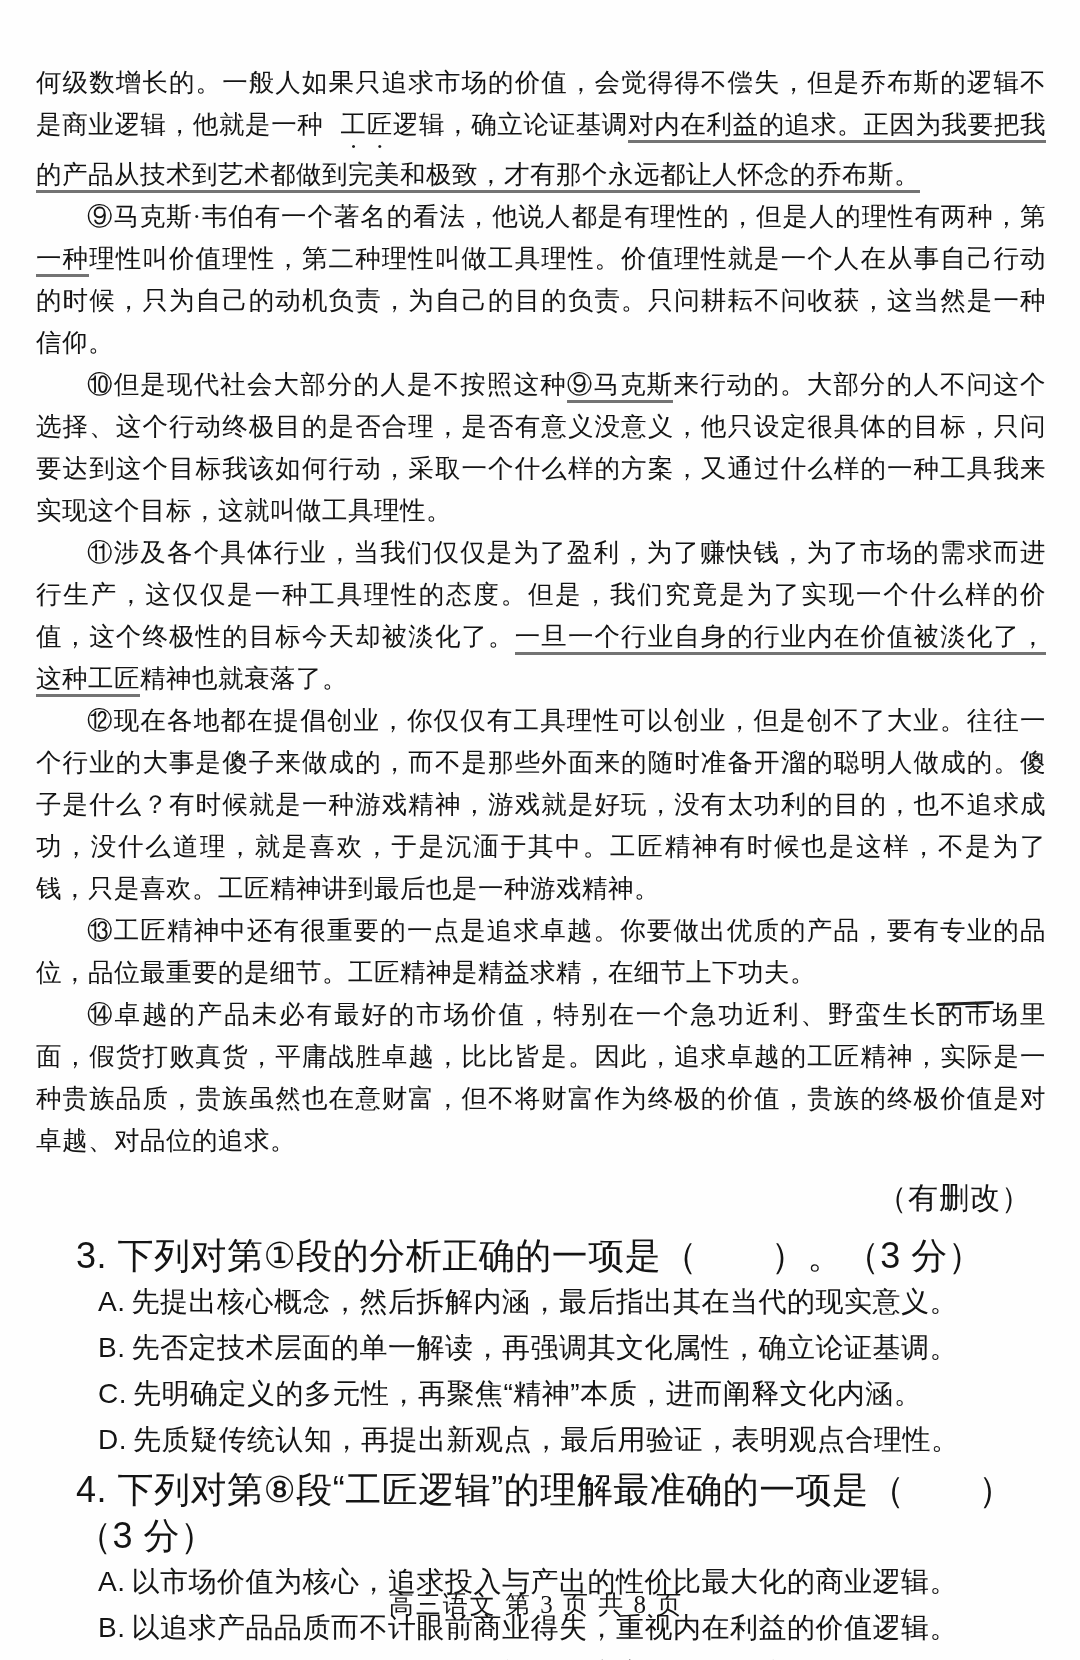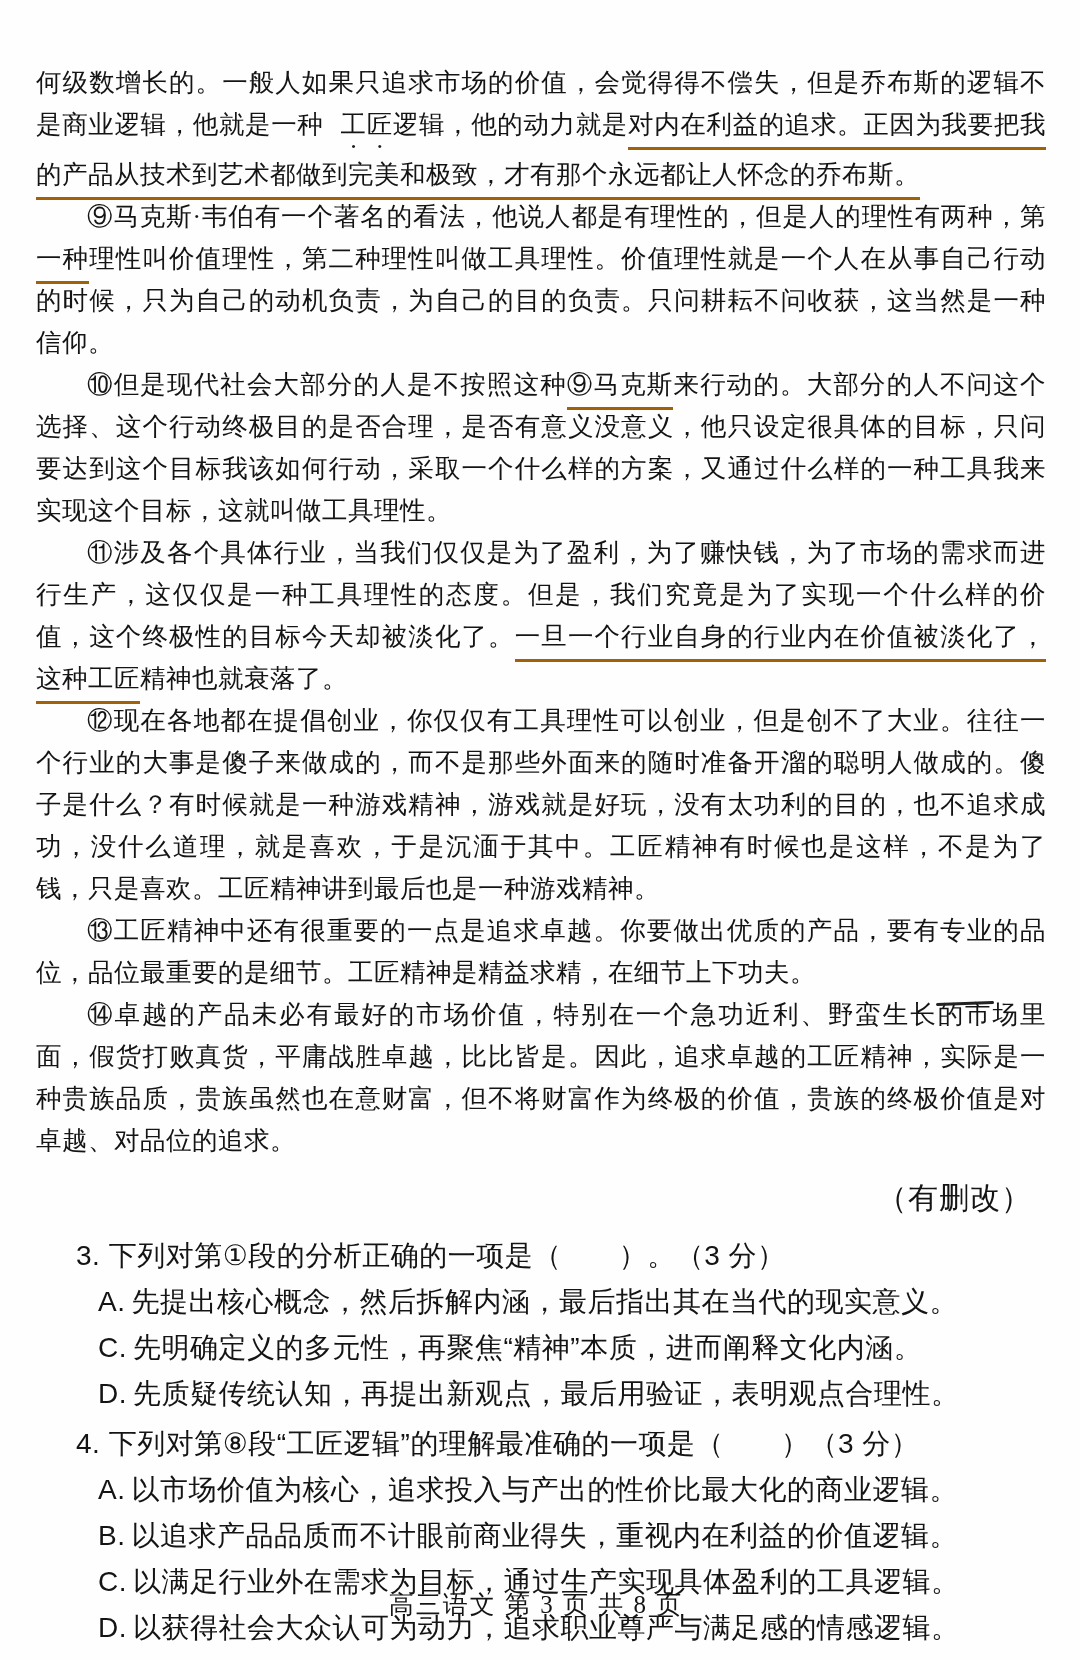--- a/index.html
+++ b/index.html
@@ -18,41 +18,41 @@
   .passage{ text-align:justify; }
   .para{
     font-size:25.5px;
     line-height:42px;
     margin:0;
     letter-spacing:0.5px;
   }
   .para.indent{ text-indent:2em; }
   .seg{ }
   .seg-u{
-    border-bottom:3px solid #a16207;
-    padding-bottom:8px;
+    border-bottom:3px solid #737373;
+    padding-bottom:1px;
   }
   .seg-dot{
     -webkit-text-emphasis:filled dot #1c1c1c;
     -webkit-text-emphasis-position:under right;
     text-emphasis:filled dot #1c1c1c;
     text-emphasis-position:under right;
     margin-left:17px;
   }
   .attribution{
     text-align:right;
     font-size:30px;
     padding:16px 14px 0 0;
     letter-spacing:1px;
   }
   
   .questions{ margin-top:14px; }
   .question{ margin:0 0 4px 0; }
   .q-stem{
-    font-size:28px;
+    font-size:36px;
     line-height:46px;
     padding-left:40px;
     font-family:"Liberation Sans","DejaVu Sans",sans-serif;
     letter-spacing:0.5px;
   }
   .q-option{
     font-size:28px;
     line-height:46px;
     padding-left:62px;
     font-family:"Liberation Sans","DejaVu Sans",sans-serif;
@@ -77,35 +77,36 @@
     transform:rotate(-2deg);
     border-radius:2px;
   }
 </style>
 </head>
 <body>
 
 <div class="page">
 
   <main class="passage" id="passage">
-      <p class="para"><span class="seg">何级数增长的。一般人如果只追求市场的价值，会觉得得不偿失，但是乔布斯的逻辑不是商业逻辑，他就是一种</span><span class="seg seg-dot">工匠</span><span class="seg">逻辑，他的动力就是</span><span class="seg seg-u">对内在利益的追求。正因为我要把我的产品从技术到艺术都做到完美和极致，才有那个永远都让人怀念的乔布斯。</span></p>
+      <p class="para"><span class="seg">何级数增长的。一般人如果只追求市场的价值，会觉得得不偿失，但是乔布斯的逻辑不是商业逻辑，他就是一种</span><span class="seg seg-dot">工匠</span><span class="seg">逻辑，确立论证基调</span><span class="seg seg-u">对内在利益的追求。正因为我要把我的产品从技术到艺术都做到完美和极致，才有那个永远都让人怀念的乔布斯。</span></p>
       <p class="para indent"><span class="seg">⑨马克斯·韦伯有一个著名的看法，他说人都是有理性的，但是人的理性有两种，第</span><span class="seg seg-u">一种</span><span class="seg">理性叫价值理性，第二种理性叫做工具理性。价值理性就是一个人在从事自己行动的时候，只为自己的动机负责，为自己的目的负责。只问耕耘不问收获，这当然是一种信仰。</span></p>
       <p class="para indent"><span class="seg">⑩但是现代社会大部分的人是不按照这种</span><span class="seg seg-u">⑨马克斯</span><span class="seg">来行动的。大部分的人不问这个选择、这个行动终极目的是否合理，是否有意义没意义，他只设定很具体的目标，只问要达到这个目标我该如何行动，采取一个什么样的方案，又通过什么样的一种工具我来实现这个目标，这就叫做工具理性。</span></p>
       <p class="para indent"><span class="seg">⑪涉及各个具体行业，当我们仅仅是为了盈利，为了赚快钱，为了市场的需求而进行生产，这仅仅是一种工具理性的态度。但是，我们究竟是为了实现一个什么样的价值，这个终极性的目标今天却被淡化了。</span><span class="seg seg-u">一旦一个行业自身的行业内在价值被淡化了，这种工匠</span><span class="seg">精神也就衰落了。</span></p>
       <p class="para indent"><span class="seg">⑫现在各地都在提倡创业，你仅仅有工具理性可以创业，但是创不了大业。往往一个行业的大事是傻子来做成的，而不是那些外面来的随时准备开溜的聪明人做成的。傻子是什么？有时候就是一种游戏精神，游戏就是好玩，没有太功利的目的，也不追求成功，没什么道理，就是喜欢，于是沉湎于其中。工匠精神有时候也是这样，不是为了钱，只是喜欢。工匠精神讲到最后也是一种游戏精神。</span></p>
       <p class="para indent"><span class="seg">⑬工匠精神中还有很重要的一点是追求卓越。你要做出优质的产品，要有专业的品位，品位最重要的是细节。工匠精神是精益求精，在细节上下功夫。</span></p>
       <p class="para indent"><span class="seg">⑭卓越的产品未必有最好的市场价值，特别在一个急功近利、野蛮生长的市场里面，假货打败真货，平庸战胜卓越，比比皆是。因此，追求卓越的工匠精神，实际是一种贵族品质，贵族虽然也在意财富，但不将财富作为终极的价值，贵族的终极价值是对卓越、对品位的追求。</span></p>
     </main>
 
   <div class="attribution">（有删改）</div>
 
   <section class="questions" id="questions">
       <div class="question">
         <div class="q-stem">3. 下列对第①段的分析正确的一项是（　　）。（3 分）</div>
         <div class="q-option"><span class="q-label">A.</span><span>先提出核心概念，然后拆解内涵，最后指出其在当代的现实意义。</span></div>
+        <div class="q-option"><span class="q-label">B.</span><span>先否定技术层面的单一解读，再强调其文化属性，确立论证基调。</span></div>
         <div class="q-option"><span class="q-label">C.</span><span>先明确定义的多元性，再聚焦“精神”本质，进而阐释文化内涵。</span></div>
         <div class="q-option"><span class="q-label">D.</span><span>先质疑传统认知，再提出新观点，最后用验证，表明观点合理性。</span></div>
       </div>
       <div class="question">
         <div class="q-stem">4. 下列对第⑧段“工匠逻辑”的理解最准确的一项是（　　）（3 分）</div>
         <div class="q-option"><span class="q-label">A.</span><span>以市场价值为核心，追求投入与产出的性价比最大化的商业逻辑。</span></div>
         <div class="q-option"><span class="q-label">B.</span><span>以追求产品品质而不计眼前商业得失，重视内在利益的价值逻辑。</span></div>
         <div class="q-option"><span class="q-label">C.</span><span>以满足行业外在需求为目标，通过生产实现具体盈利的工具逻辑。</span></div>
         <div class="q-option"><span class="q-label">D.</span><span>以获得社会大众认可为动力，追求职业尊严与满足感的情感逻辑。</span></div>
       </div>

